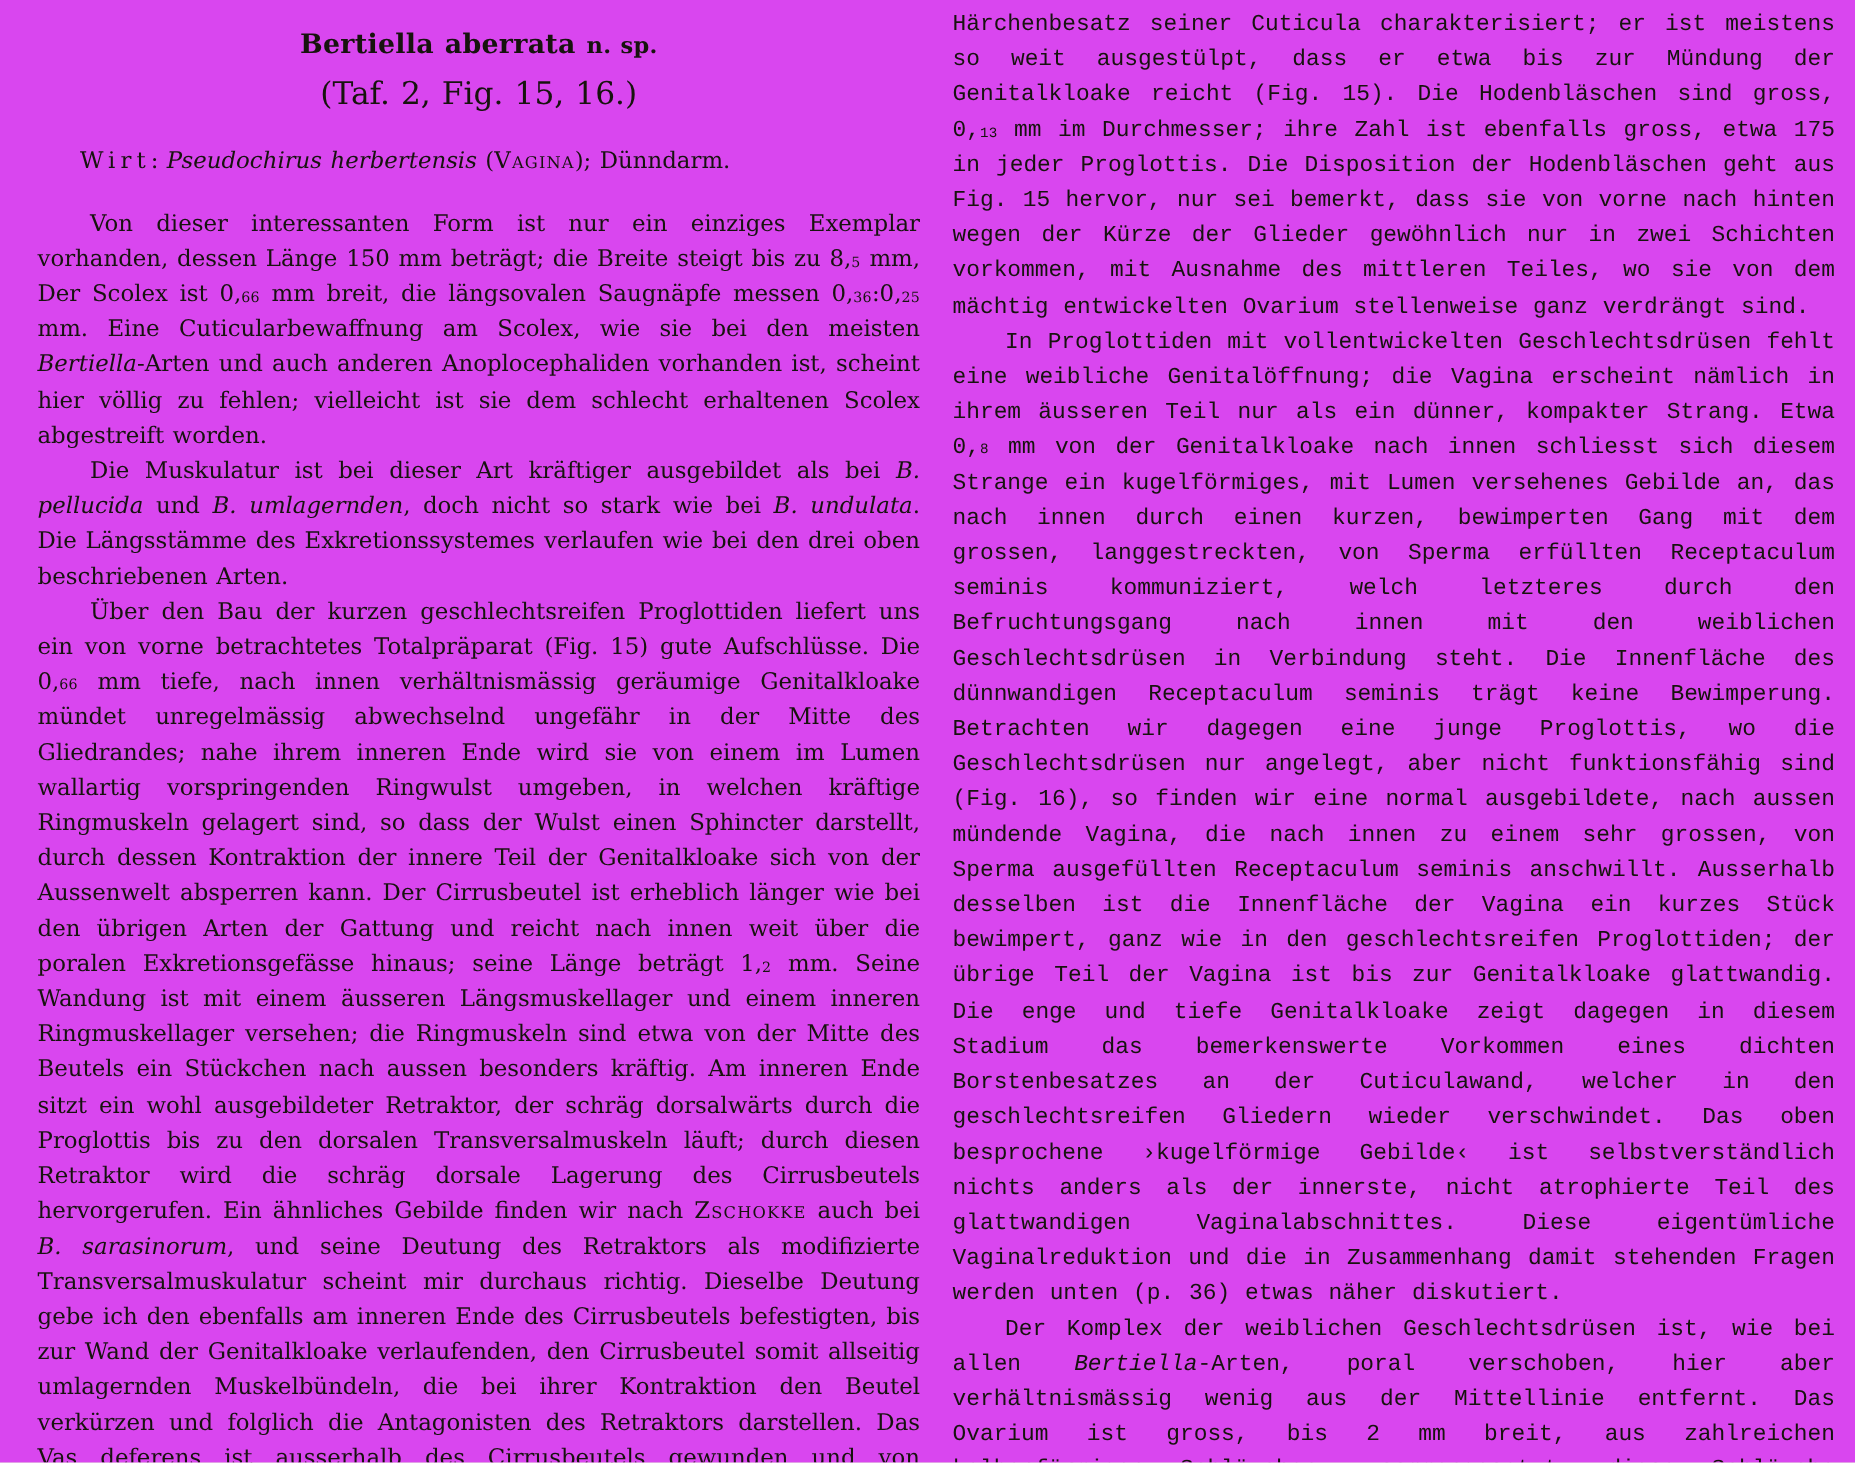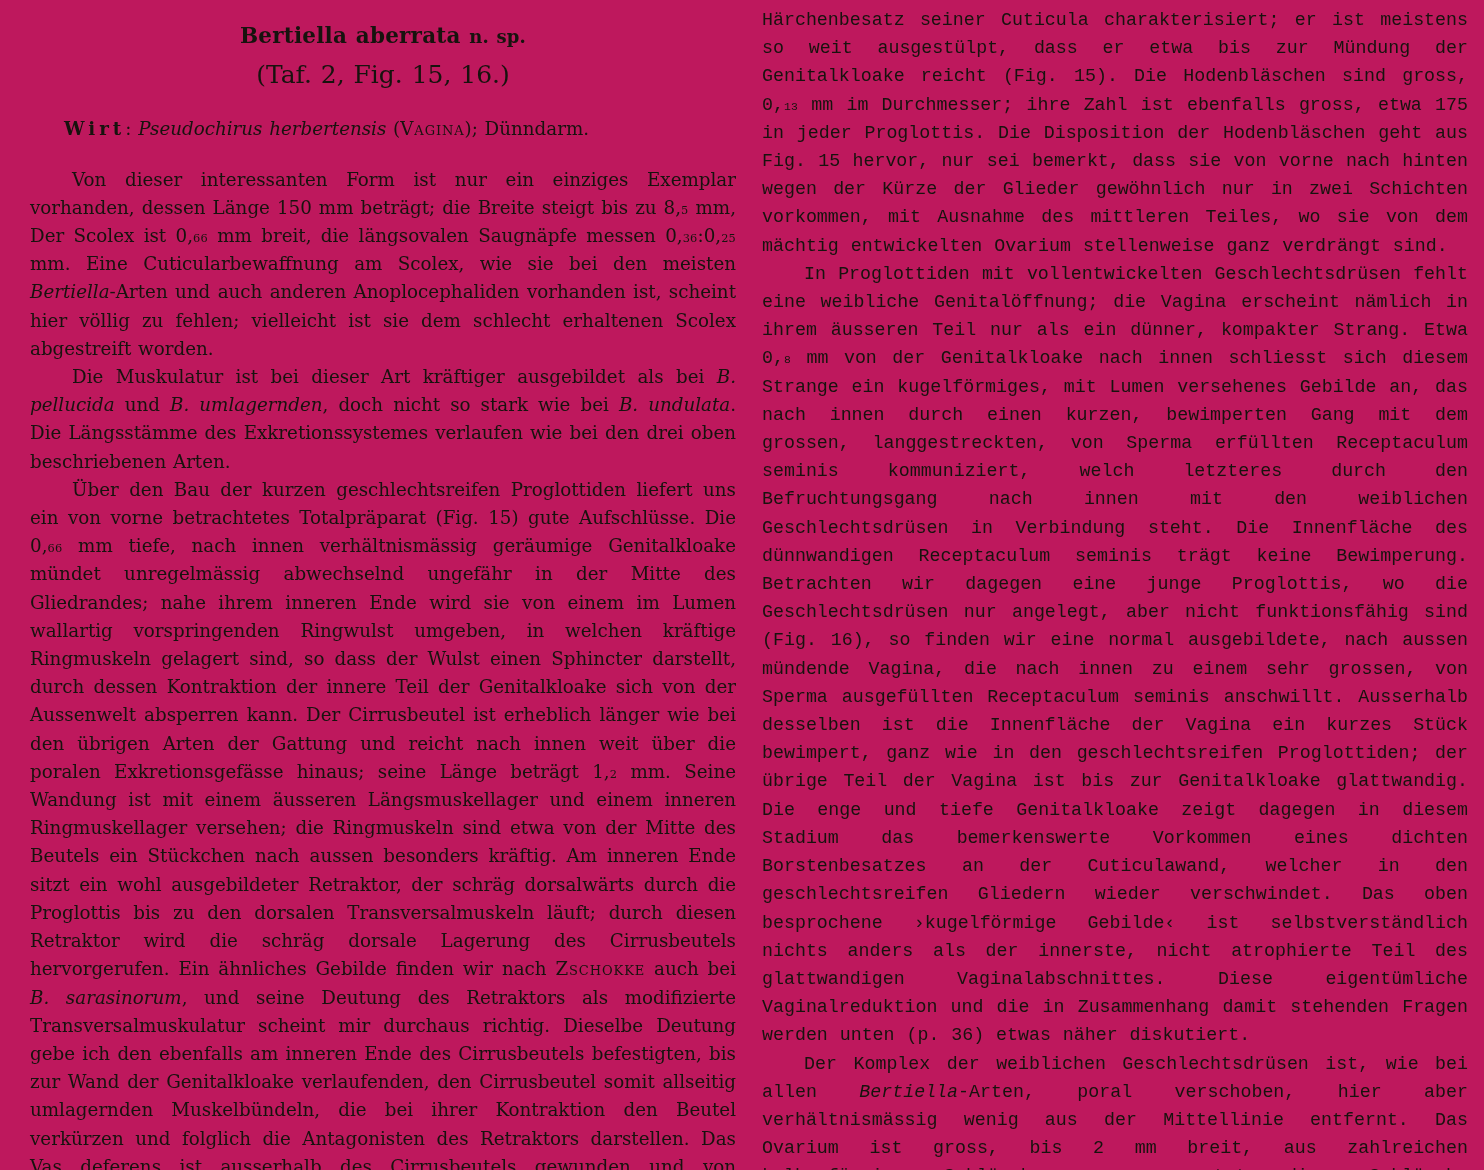--- a/index.html
+++ b/index.html
@@ -5,21 +5,21 @@
   html, body {
     margin: 0;
     padding: 0;
     background: #e8e6e1;
   }
   .page {
     position: relative;
     width: 1484px;
     height: 1170px;
     box-sizing: border-box;
-    background: #be185d;
+    background: #d946ef;
     color: #17130e;
     font-family: "DejaVu Serif", "Liberation Serif", serif;
     font-size: 18.3px;
     line-height: 28.2px;
     display: flex;
     gap: 26px;
     padding: 4px 16px 0 30px;
     overflow: hidden;
     word-spacing: 0.05em;
   }
@@ -60,21 +60,21 @@
     margin: 0;
     text-indent: 2.3em;
   }
   .par.noindent { text-indent: 0; }
 
   em { font-style: italic; }
   .sc {
     font-variant: small-caps;
     letter-spacing: 0.05em;
   }
-  .ls { letter-spacing: 0.22em; font-weight: bold; }
+  .ls { letter-spacing: 0.22em; }
   .dg {
     font-size: 0.62em;
     line-height: 0;
     vertical-align: -0.04em;
     letter-spacing: 0.02em;
   }
 </style>
 </head>
 <body>
 

